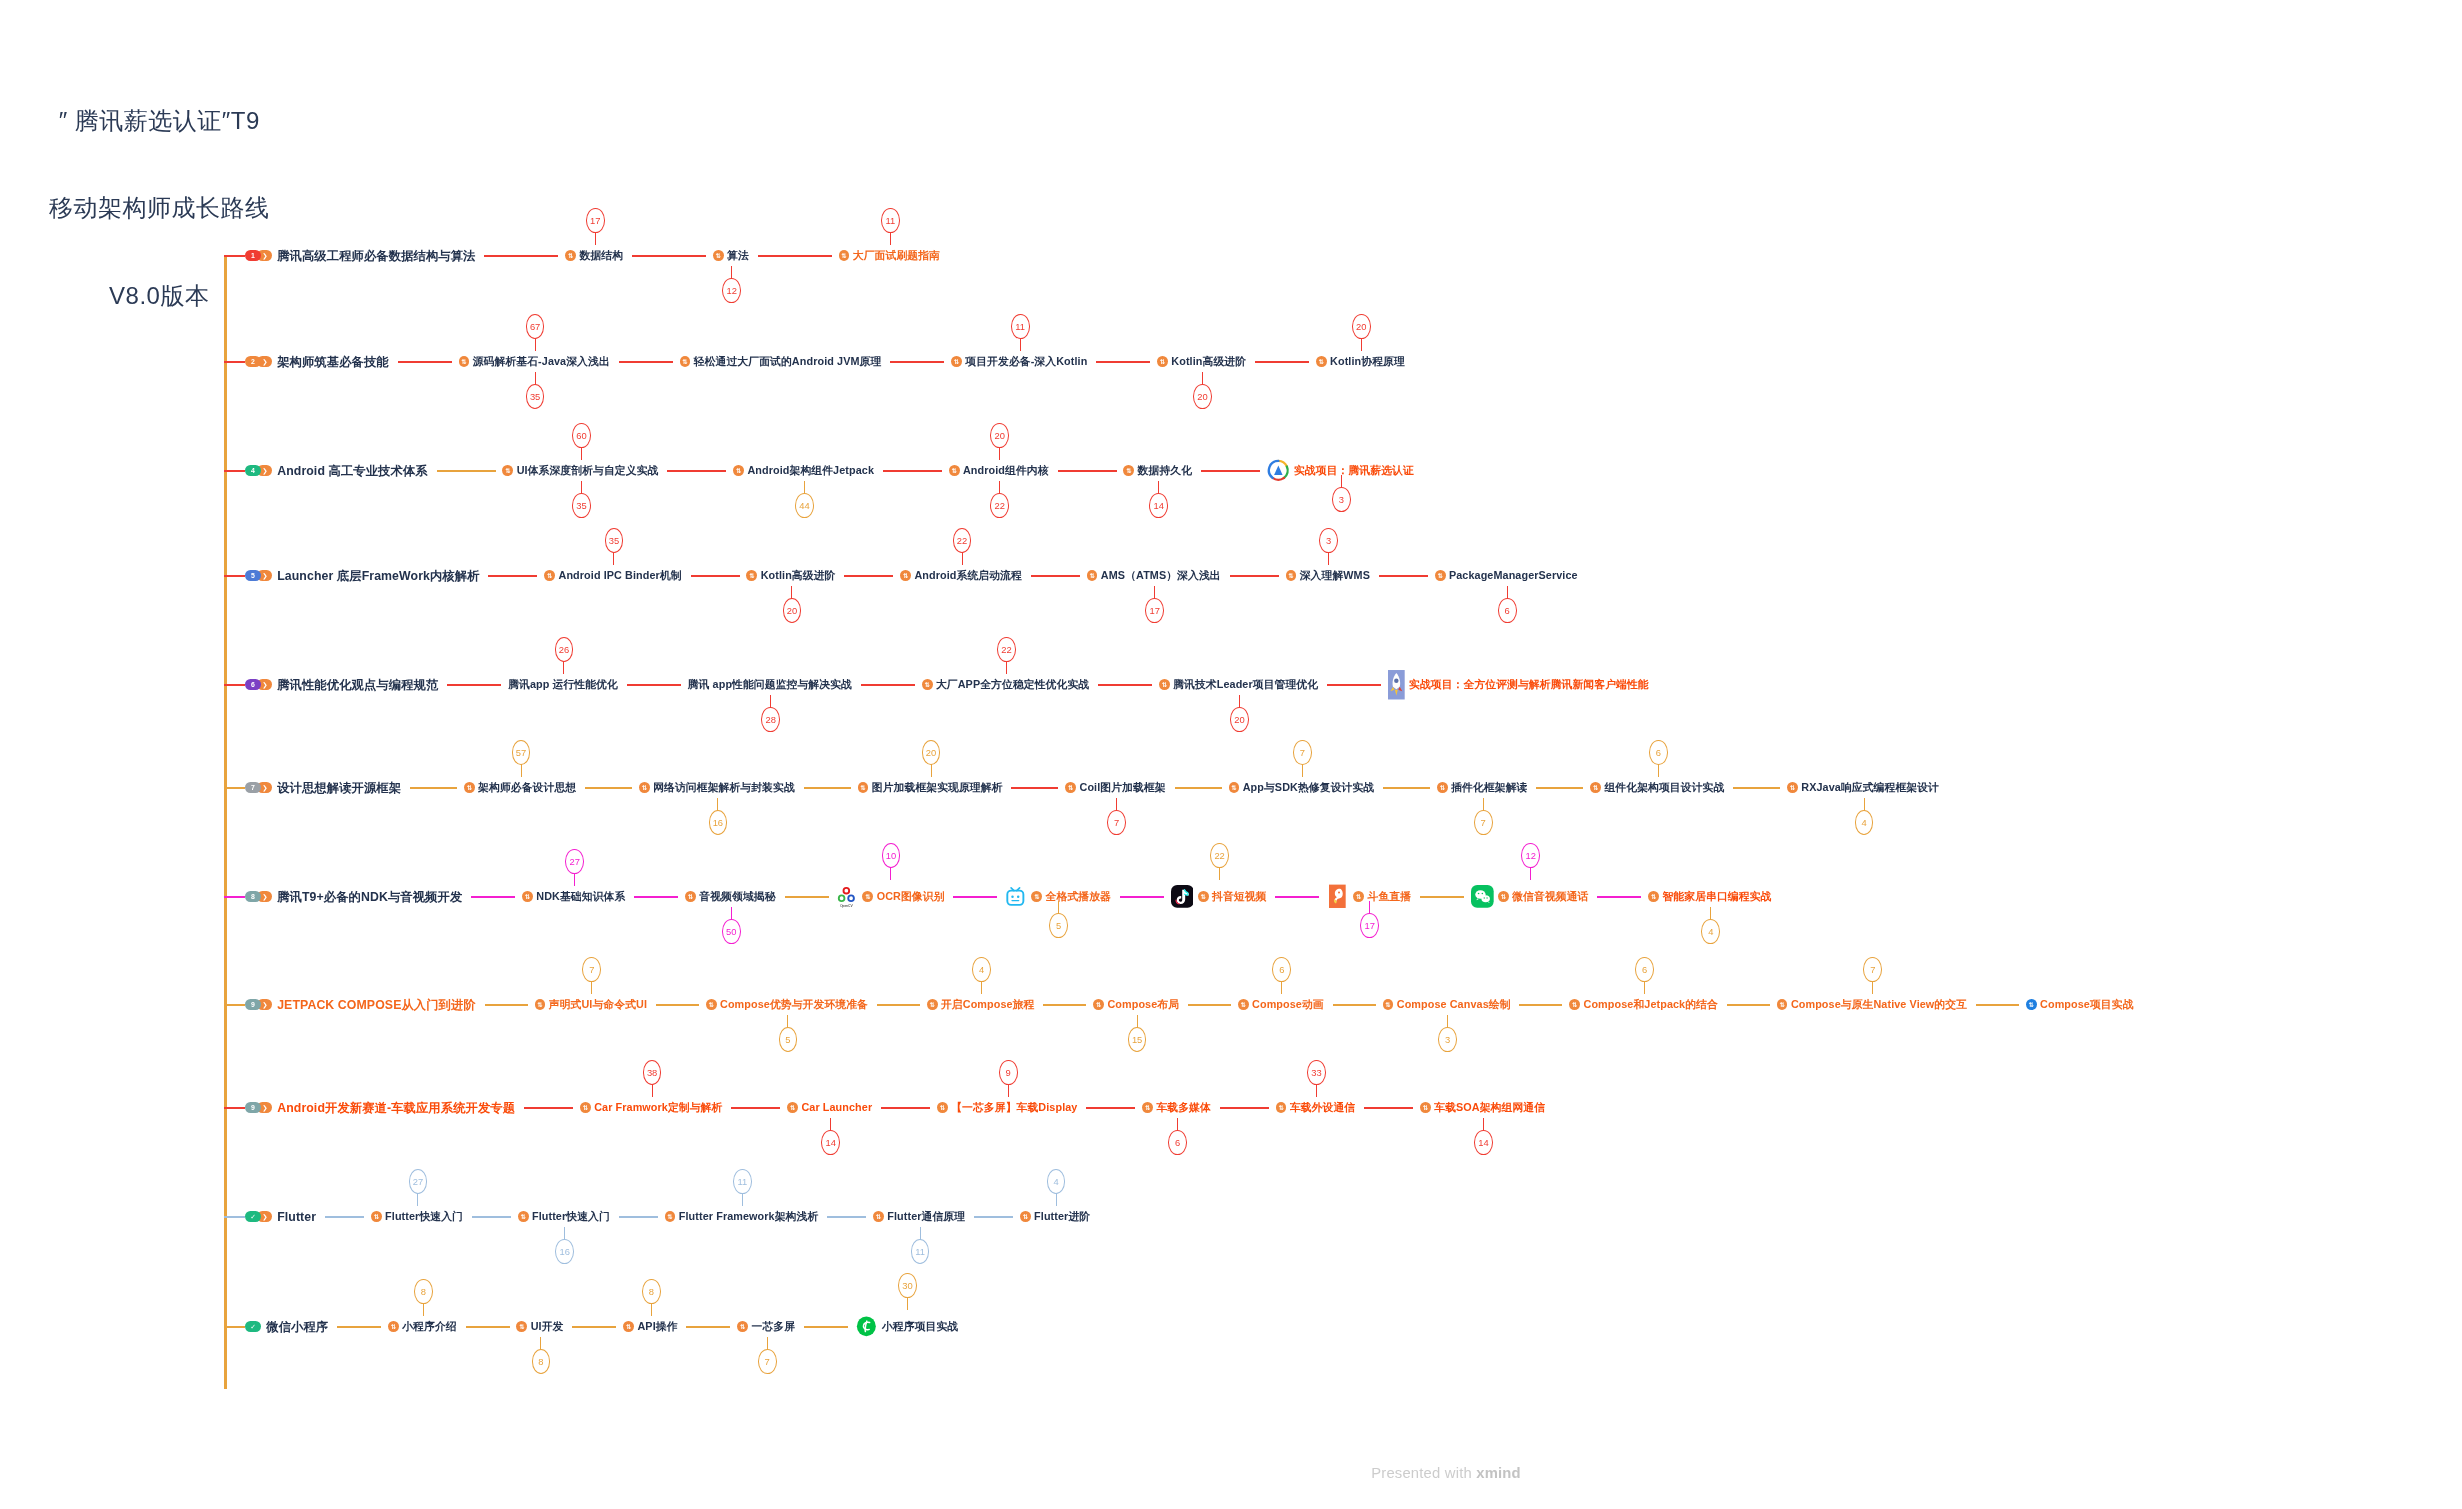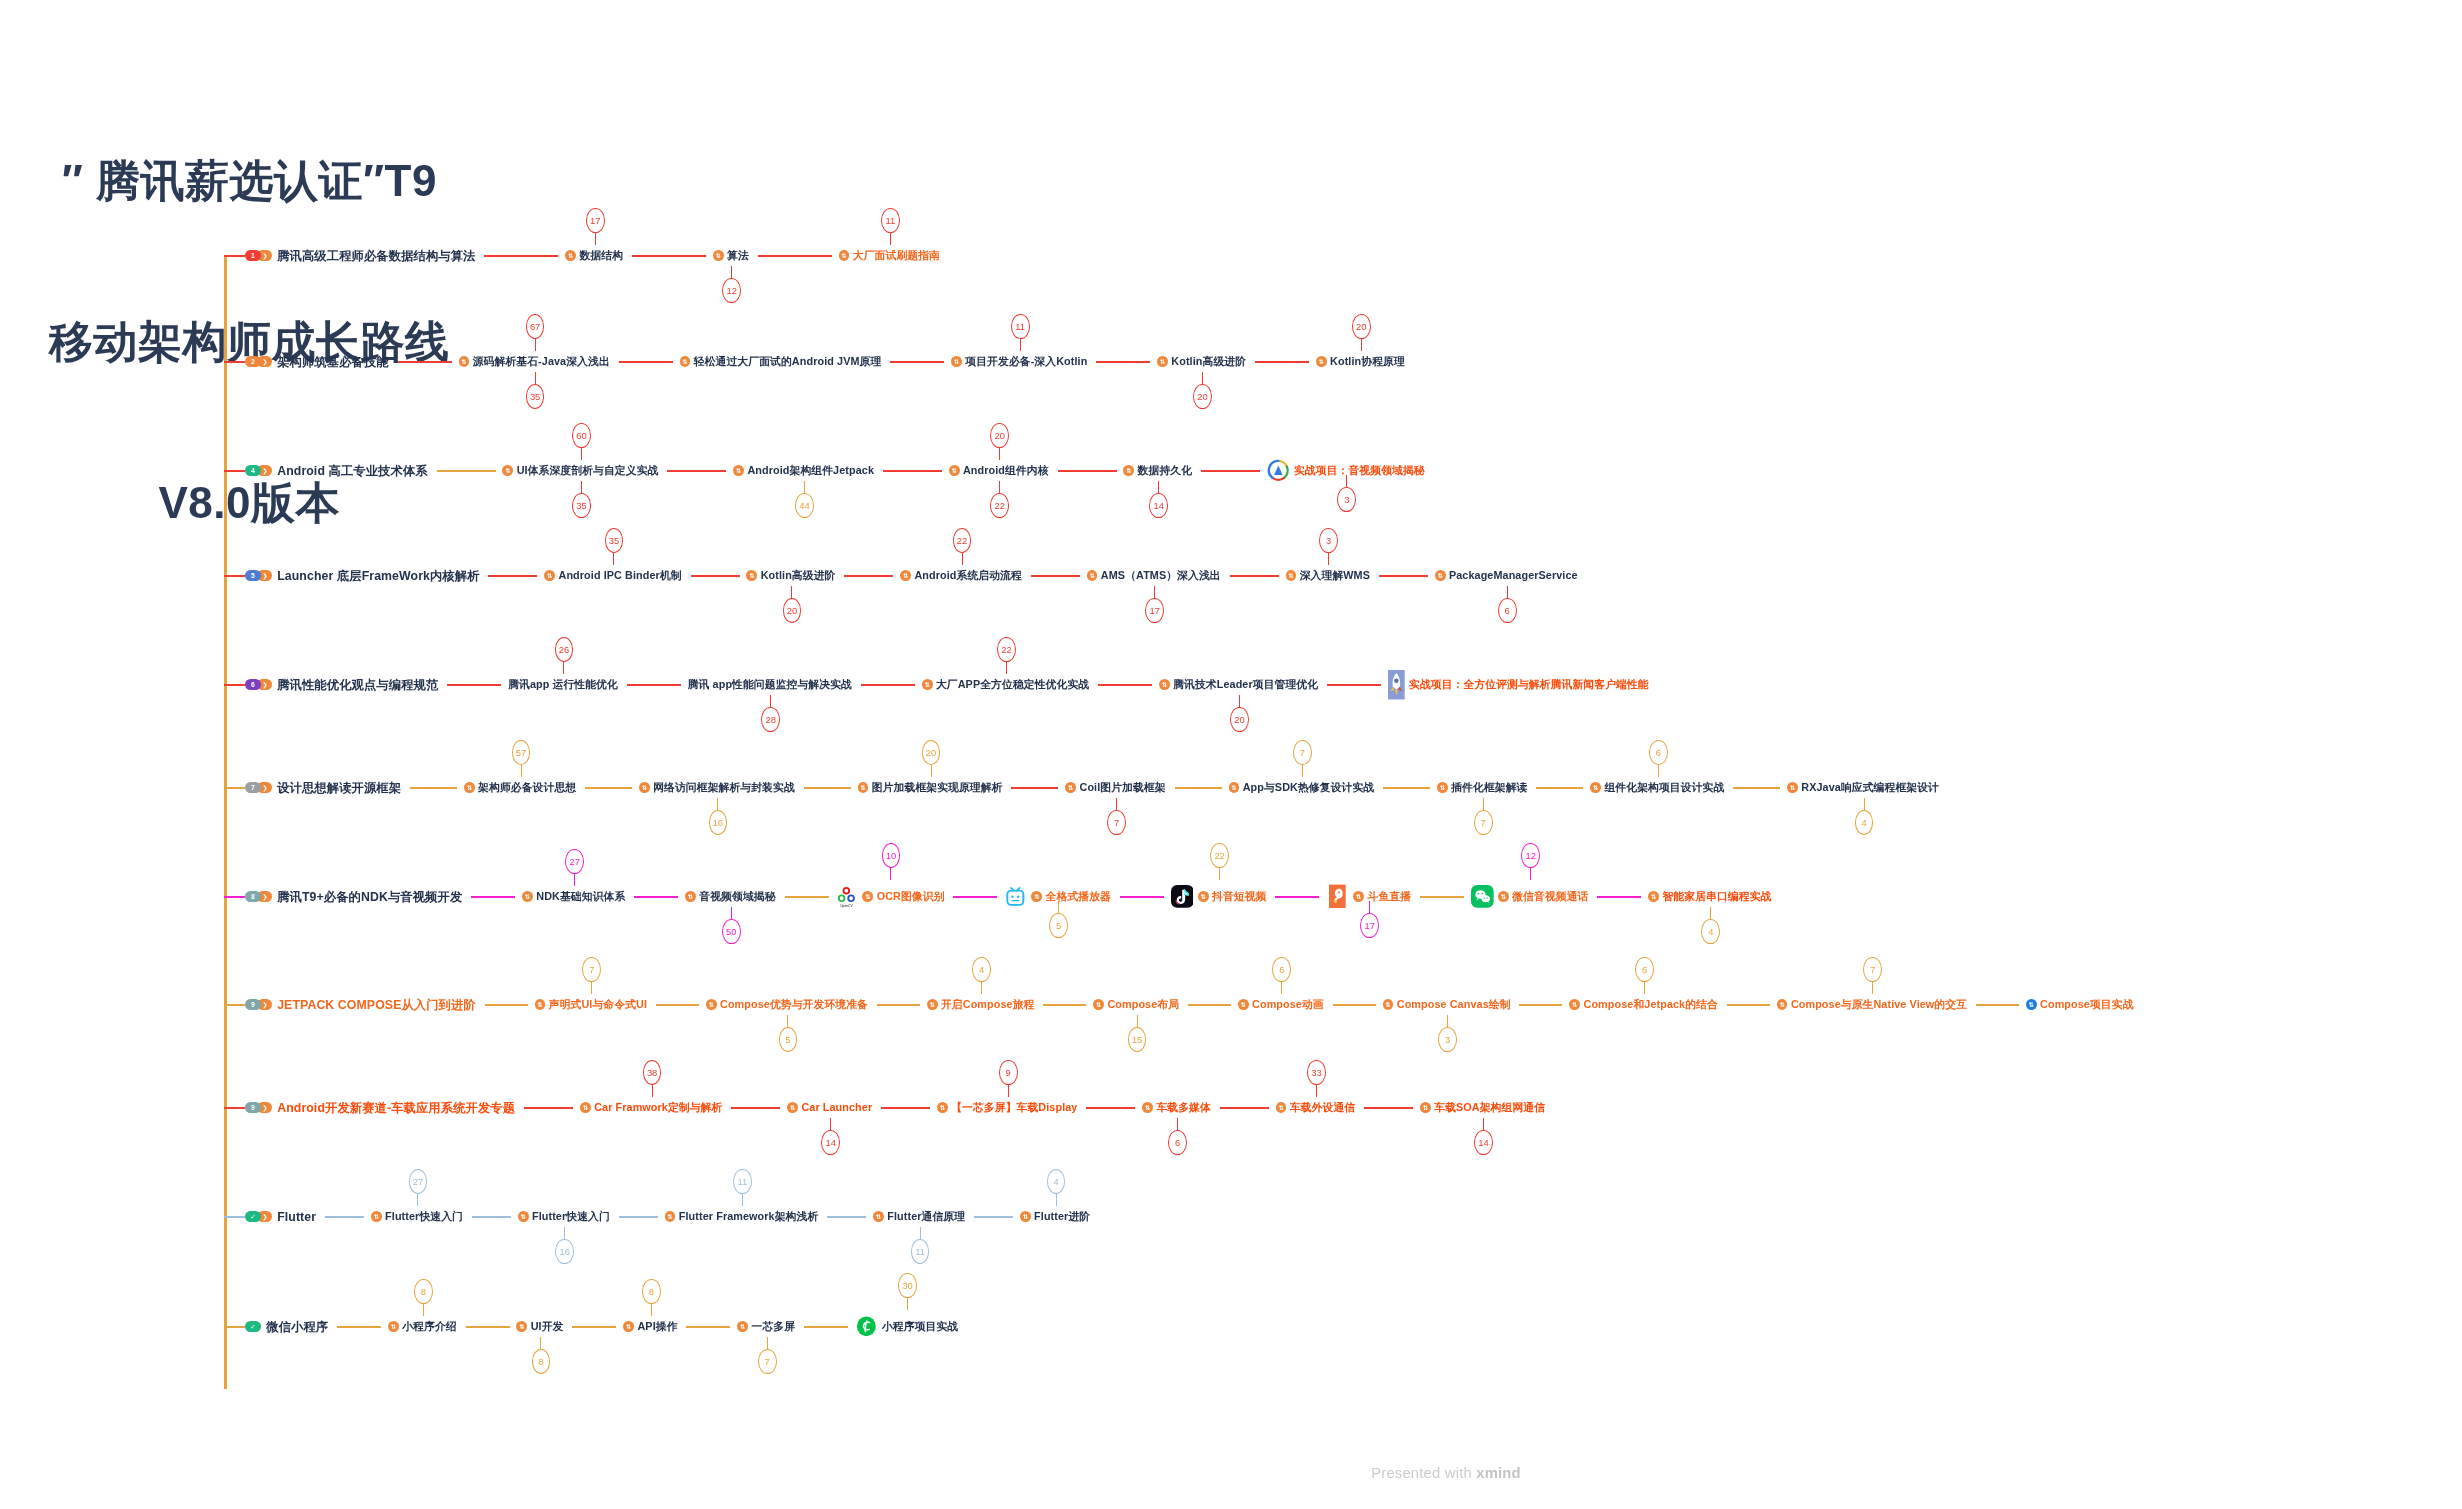--- a/index.html
+++ b/index.html
@@ -8,22 +8,22 @@
     background:#ffffff;
     font-family:"Liberation Sans","DejaVu Sans",sans-serif;
     overflow:hidden;
     position:relative;
   }
 
   
   #title-block{
     position:absolute;left:49px;top:47px;
     color:#2b3a55;
-    font-weight:bold;
-    font-size:44px;
+    font-weight:normal;
+    font-size:24px;
     line-height:1.22;
     letter-spacing:0.5px;
     white-space:pre;
     text-align:center;
   }
   #title-block .tline{display:block;}
   #title-block .tline.l2{text-indent:0;}
   #title-block .tline.l3{}
 
   
@@ -301,21 +301,21 @@
           <span class="logo sq">
             <svg viewBox="0 0 48 48" width="22.7" height="22.7">
         <rect width="48" height="48" rx="9" fill="#fff"></rect>
         <path d="M24 4a20 20 0 0 1 18 12" stroke="#f5b32a" stroke-width="5" fill="none" stroke-linecap="round"></path>
         <path d="M42 16a20 20 0 0 1-6 24" stroke="#2fae4a" stroke-width="5" fill="none" stroke-linecap="round"></path>
         <path d="M36 40a20 20 0 0 1-24 0" stroke="#e23b2e" stroke-width="5" fill="none" stroke-linecap="round"></path>
         <path d="M12 40A20 20 0 0 1 24 4" stroke="#2f7de1" stroke-width="5" fill="none" stroke-linecap="round"></path>
         <path d="M24 14l9 20H15z" fill="#2f7de1"></path>
       </svg>
           </span>
-          <span class="node-label lbl-orangered">实战项目：音视频领域揭秘</span>
+          <span class="node-label lbl-orangered">实战项目：腾讯薪选认证</span>
           <span class="badge down" style="color: rgb(240, 60, 50);">
             <span>3</span>
             <span class="stalk"></span>
           </span>
         </div>
       </div>
       <div class="row" style="top: 561px;">
         <div class="seg stub" style="background: rgb(240, 60, 50);"></div>
         <div class="root-marker">
           <span class="root-num" style="background: rgb(77, 123, 214);">5</span>

